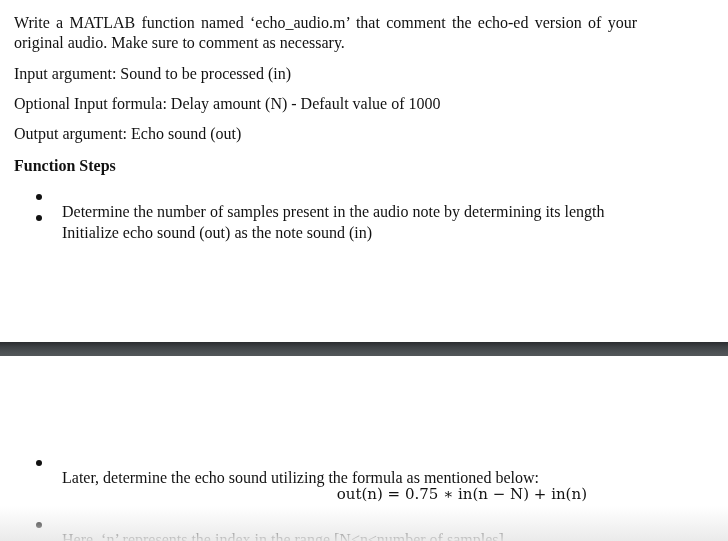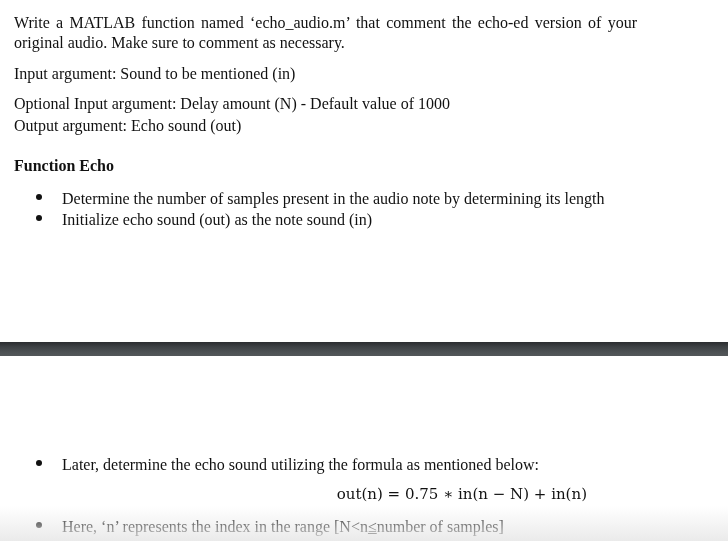--- a/index.html
+++ b/index.html
@@ -40,21 +40,21 @@
     left: 0;
     top: 7px;
     width: 6px;
     height: 6px;
     border-radius: 50%;
     background: #111111;
   }
   .bullet-text {
     position: absolute;
     left: 26px;
-    top: 2px;
+    top: 15px;
   }
   .page-gap {
     position: absolute;
     left: 0;
     top: 342px;
     width: 728px;
     height: 14px;
     background: linear-gradient(to bottom, #2b2d30 0%, #3e4245 35%, #4c5053 70%, #53575a 100%);
   }
   .formula {
@@ -83,24 +83,24 @@
   }
   .u { text-decoration: underline; }
 </style>
 </head>
 <body>
 
 <div>
   <div class="line justified" style="top:13px;">Write a MATLAB function named ‘echo_audio.m’ that comment the echo-ed version of your</div>
   <div class="line" style="top:33px;text-align:right;">original audio. Make sure to comment as necessary.</div>
 
-  <div class="line" style="top:64px;">Input argument: Sound to be mentioned (in)</div>
-  <div class="line" style="top:94px;">Optional Input argument: Delay amount (N) - Default value of 1000</div>
-  <div class="line" style="top:116px;text-align:center;">Output argument: Echo sound (out)</div>
-  <div class="line bold" style="top:156px;">Function Echo</div>
+  <div class="line" style="top:64px;">Input argument: Sound to be processed (in)</div>
+  <div class="line" style="top:94px;">Optional Input formula: Delay amount (N) - Default value of 1000</div>
+  <div class="line" style="top:124px;text-align:center;">Output argument: Echo sound (out)</div>
+  <div class="line bold" style="top:156px;">Function Steps</div>
 
   <div class="bullet-row" style="top:187px;">
     <span class="bullet-dot"></span>
     <span class="bullet-text">Determine the number of samples present in the audio note by determining its length</span>
   </div>
   <div class="bullet-row" style="top:208px;">
     <span class="bullet-dot"></span>
     <span class="bullet-text">Initialize echo sound (out) as the note sound (in)</span>
   </div>
 </div>

